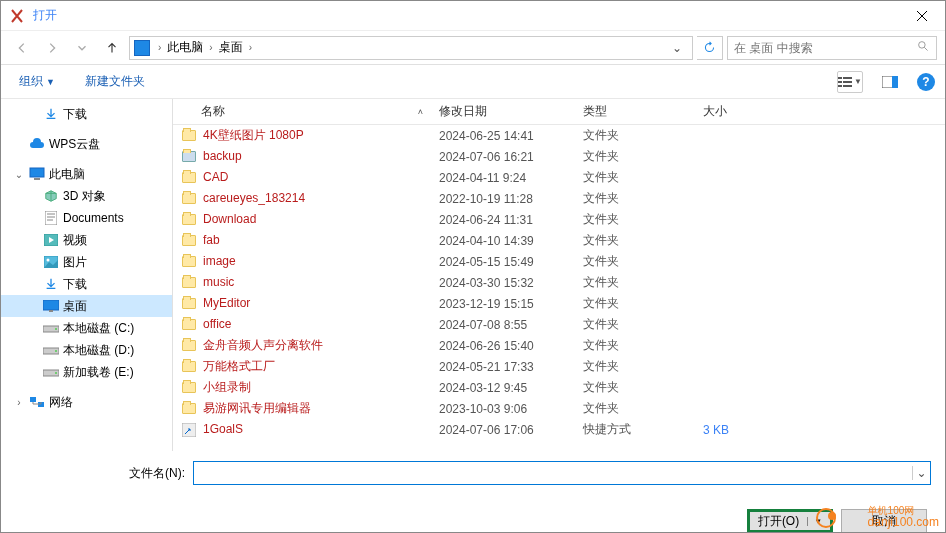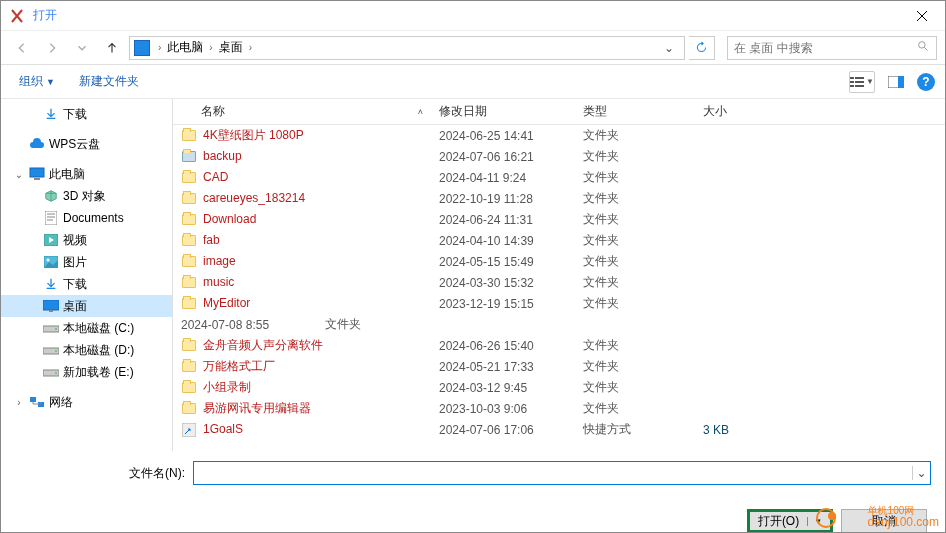--- a/index.html
+++ b/index.html
@@ -13,25 +13,25 @@
 .navbar { height: 34px; display: flex; align-items: center; padding: 4px 8px; gap: 4px; border-bottom: 1px solid #e0e0e0; }
 .nav-btn { width: 26px; height: 26px; display: flex; align-items: center; justify-content: center; color: #999; border-radius: 2px; }
 .nav-btn.enabled { color: #333; }
 .nav-btn svg { width: 14px; height: 14px; }
 .breadcrumb { flex: 1; height: 24px; border: 1px solid #ccc; display: flex; align-items: center; padding: 0 4px; background: #fff; }
 .bc-icon { width: 16px; height: 16px; margin-right: 4px; background: #1e88e5; border: 1px solid #1565c0; }
 .bc-sep { margin: 0 4px; color: #666; font-size: 10px; }
 .bc-item { color: #000; padding: 0 2px; }
 .bc-drop { margin-left: auto; color: #555; padding: 0 6px; }
 .refresh { width: 26px; height: 24px; border: 1px solid #ccc; border-left: none; display: flex; align-items: center; justify-content: center; color: #1e88e5; }
-.searchbox { width: 210px; height: 24px; border: 1px solid #ccc; margin-left: 8px; display: flex; align-items: center; padding: 0 6px; }
+.searchbox { width: 210px; height: 24px; border: 1px solid #ccc; display: flex; align-items: center; padding: 0 6px; }
 .searchbox input { border: none; outline: none; flex: 1; color: #666; }
 .searchbox .sicon { color: #666; }
 
-.toolbar { height: 34px; display: flex; align-items: center; padding: 0 10px; border-bottom: 1px solid #e8e8e8; gap: 8px; }
+.toolbar { height: 34px; display: flex; align-items: center; padding: 0 10px; border-bottom: 1px solid #e8e8e8; gap: 14px; }
 .tb-btn { padding: 4px 8px; display: flex; align-items: center; gap: 3px; color: #1a5fb4; cursor: pointer; }
 .tb-spacer { flex: 1; }
 .tb-icon { width: 26px; height: 22px; display: flex; align-items: center; justify-content: center; color: #555; border: 1px solid transparent; }
 .tb-icon.bordered { border: 1px solid #ccc; border-radius: 2px; }
 .help { width: 18px; height: 18px; border-radius: 50%; background: #1e88e5; color: #fff; display: flex; align-items: center; justify-content: center; font-weight: bold; }
 
 .body { display: flex; height: 352px; }
 
 .sidebar { width: 172px; border-right: 1px solid #e0e0e0; overflow-y: auto; padding: 4px 0; }
 .tree-item { display: flex; align-items: center; height: 22px; padding-left: 12px; cursor: pointer; gap: 4px; }
@@ -45,21 +45,21 @@
 .fl-header { display: flex; height: 26px; align-items: center; border-bottom: 1px solid #e8e8e8; position: sticky; top: 0; background: #fff; }
 .fl-header .col { padding: 0 8px; color: #333; display: flex; align-items: center; }
 .col-name { width: 258px; }
 .col-date { width: 144px; }
 .col-type { width: 120px; }
 .col-size { width: 100px; }
 .fl-header .sort { margin-left: 4px; color: #555; font-size: 9px; }
 .fl-row { display: flex; height: 21px; align-items: center; }
 .fl-row .cell { padding: 0 8px; color: #b91c1c; overflow: hidden; white-space: nowrap; text-overflow: ellipsis; }
 .fl-row .cell.col-date, .fl-row .cell.col-type { color: #555; }
-.fl-row .cell.col-size { color: #0c4a6e; text-align: left; }
+.fl-row .cell.col-size { color: #3b82f6; text-align: left; }
 .ficon { width: 16px; height: 16px; margin-right: 6px; display: inline-flex; align-items: center; justify-content: center; vertical-align: middle; }
 .folder-icon { background: #ffe9a6; border: 1px solid #e8c458; border-radius: 1px; width: 14px; height: 11px; position: relative; }
 .folder-icon::before { content: ""; position: absolute; top: -3px; left: 0; width: 6px; height: 3px; background: #ffe9a6; border: 1px solid #e8c458; border-bottom: none; }
 
 .footer { padding: 10px 14px 4px 14px; }
 .fname-row { display: flex; align-items: center; gap: 8px; margin-bottom: 24px; }
 .fname-row label { width: 170px; text-align: right; color: #000; }
 .fname-row .combo { flex: 1; height: 24px; border: 1px solid #0078d7; display: flex; align-items: center; }
 .fname-row .combo input { flex: 1; border: none; outline: none; padding: 0 6px; }
 .fname-row .combo .dd { width: 18px; text-align: center; color: #555; border-left: 1px solid #ccc; }
@@ -374,20 +374,23 @@
         </div>
         <div class="fl-row">
           <div class="cell col-name"><span class="ficon">
               <span class="folder-icon"></span>
             </span><span>MyEditor</span></div>
           <div class="cell col-date">2023-12-19 15:15</div>
           <div class="cell col-type">文件夹</div>
           <div class="cell col-size"></div>
         </div>
         <div class="fl-row">
+          <div class="cell col-name"><span class="ficon">
+              <span class="folder-icon"></span>
+            </span><span>office</span></div>
           <div class="cell col-date">2024-07-08 8:55</div>
           <div class="cell col-type">文件夹</div>
           <div class="cell col-size"></div>
         </div>
         <div class="fl-row">
           <div class="cell col-name"><span class="ficon">
               <span class="folder-icon"></span>
             </span><span>金舟音频人声分离软件</span></div>
           <div class="cell col-date">2024-06-26 15:40</div>
           <div class="cell col-type">文件夹</div>

